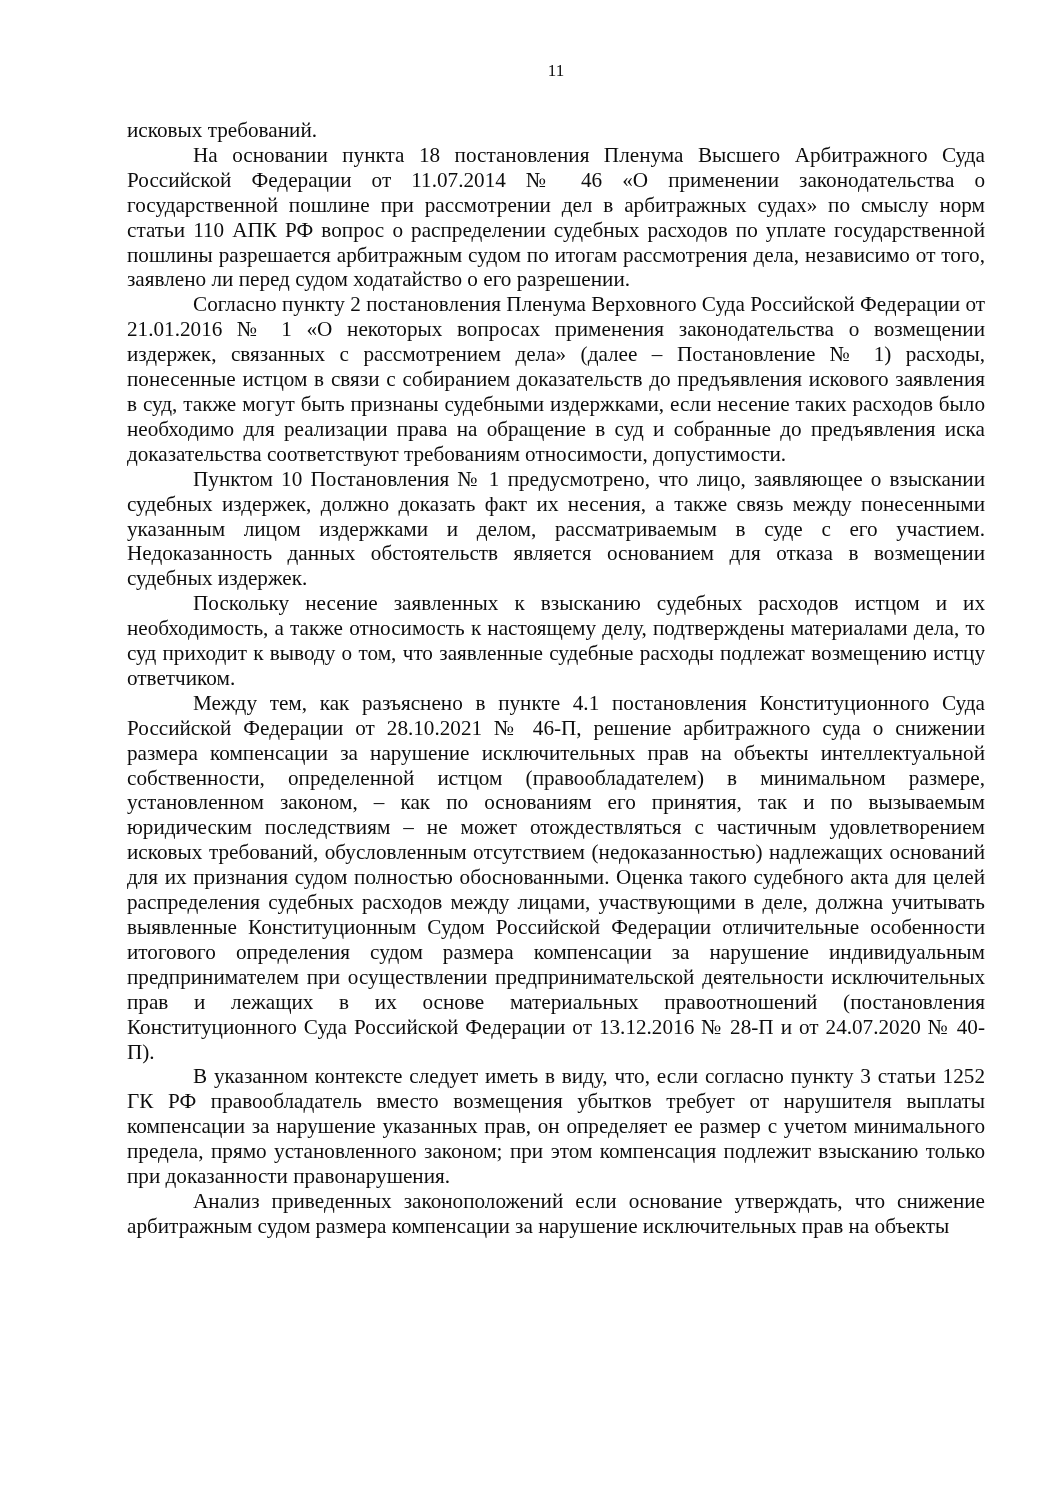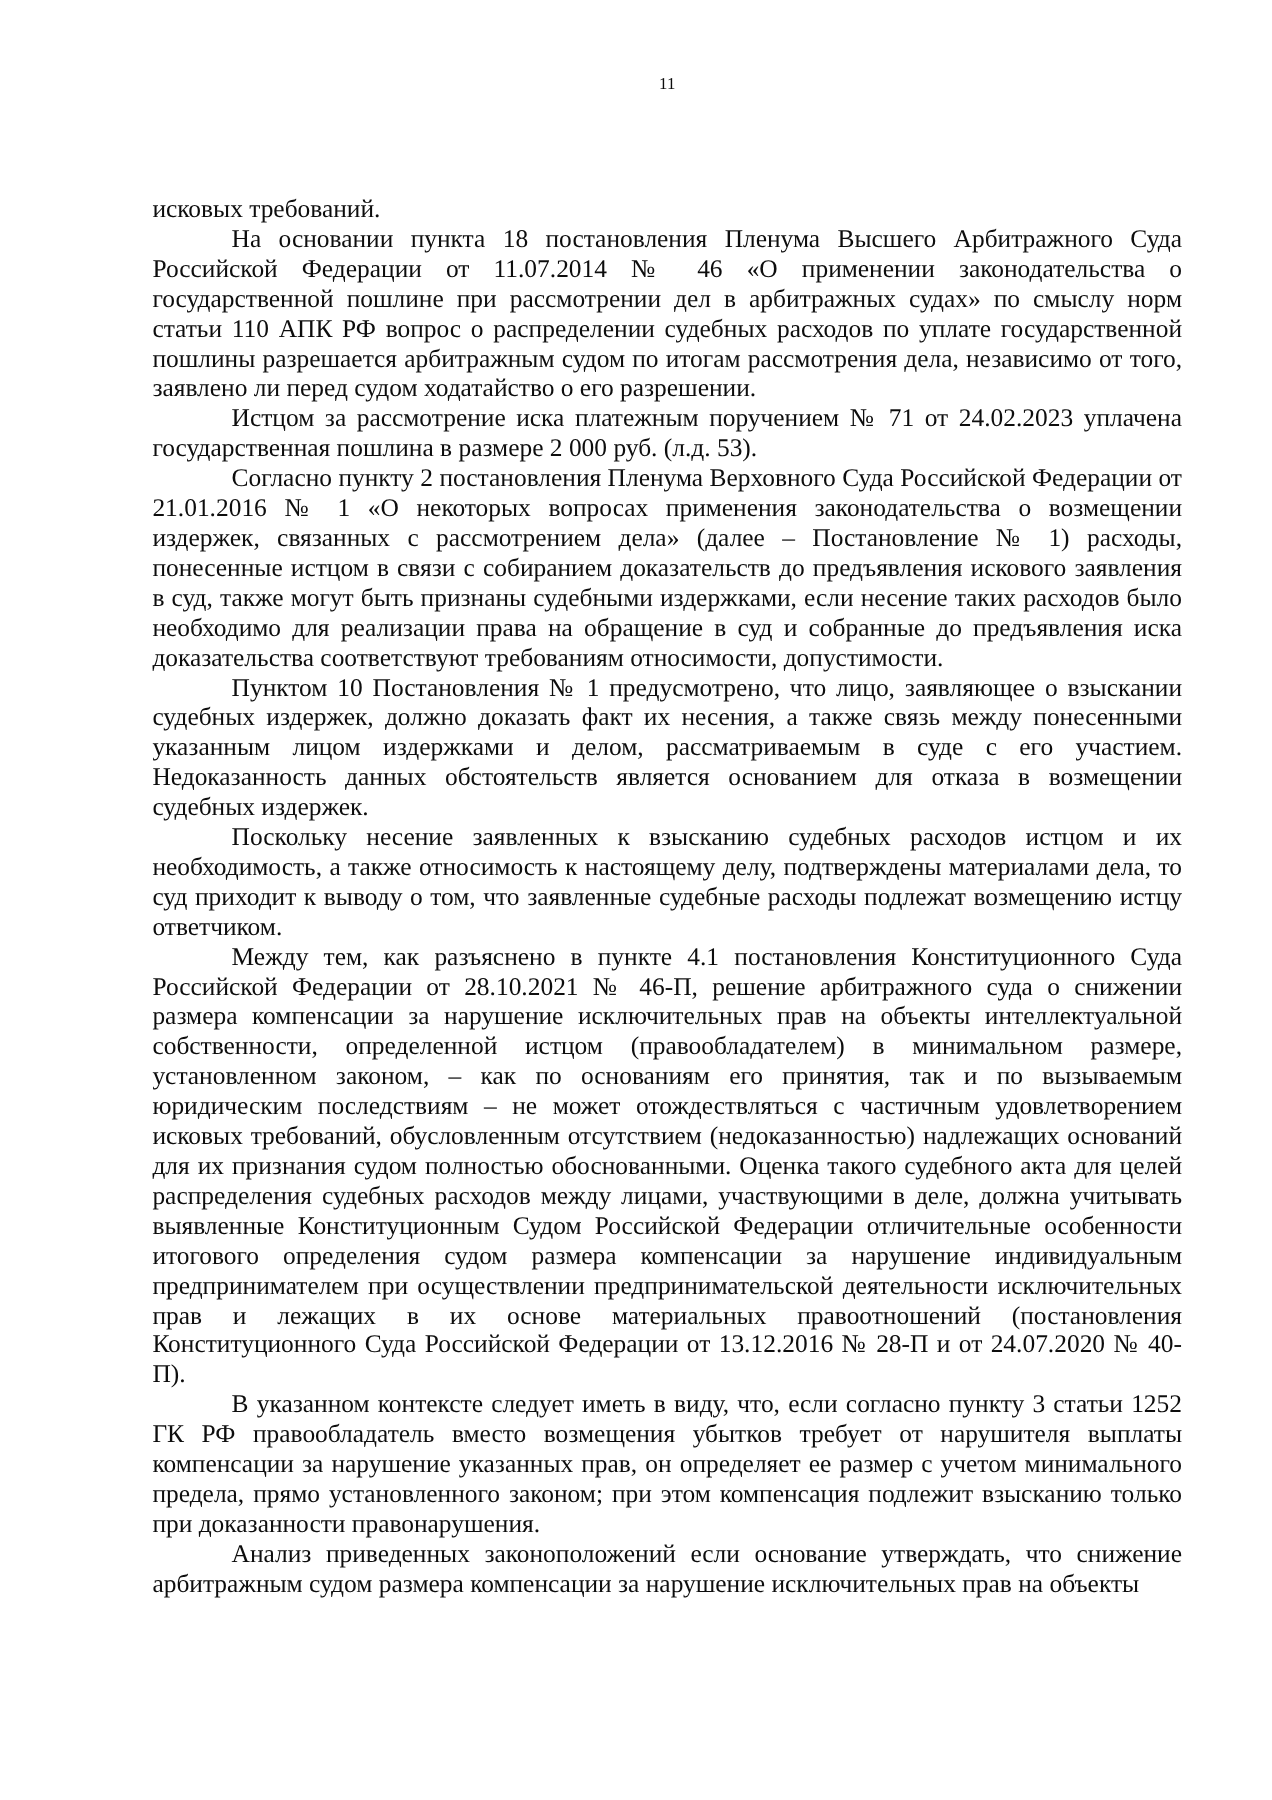--- a/index.html
+++ b/index.html
@@ -15,52 +15,50 @@
     color: #0d0d0d;
     font-family: "Liberation Serif", "DejaVu Serif", serif;
     overflow: hidden;
   }
   .page-number {
     position: absolute;
     top: 58px;
     left: 127px;
     width: 858px;
     text-align: center;
-    font-size: 14px;
+    font-size: 17px;
     line-height: 25px;
   }
   .content {
     position: absolute;
     top: 118px;
     left: 127px;
     width: 858px;
     font-size: 21.2px;
     line-height: 24.9px;
     text-align: justify;
-    margin-top: 44px;
   }
   .para {
     margin: 0;
     padding: 0;
     text-indent: 66px;
   }
   .para.no-indent {
     text-indent: 0;
   }
 </style>
 </head>
 <body>
 
 <div class="page">
   <div class="page-number">11</div>
 
   <div class="content">
     <p class="para no-indent">исковых требований.</p>
     <p class="para">На основании пункта 18 постановления Пленума Высшего Арбитражного Суда Российской Федерации от 11.07.2014 № 46 «О применении законодательства о государственной пошлине при рассмотрении дел в арбитражных судах» по смыслу норм статьи 110 АПК РФ вопрос о распределении судебных расходов по уплате государственной пошлины разрешается арбитражным судом по итогам рассмотрения дела, независимо от того, заявлено ли перед судом ходатайство о его разрешении.</p>
-    <p class="para">Истцом за рассмотрение иска платежным поручением № 71 от 24.02.2023 уплачена государственная пошлина в размере 2 000 руб. (л.д. 53).</p>
     <p class="para">Согласно пункту 2 постановления Пленума Верховного Суда Российской Федерации от 21.01.2016 № 1 «О некоторых вопросах применения законодательства о возмещении издержек, связанных с рассмотрением дела» (далее – Постановление № 1) расходы, понесенные истцом в связи с собиранием доказательств до предъявления искового заявления в суд, также могут быть признаны судебными издержками, если несение таких расходов было необходимо для реализации права на обращение в суд и собранные до предъявления иска доказательства соответствуют требованиям относимости, допустимости.</p>
     <p class="para">Пунктом 10 Постановления № 1 предусмотрено, что лицо, заявляющее о взыскании судебных издержек, должно доказать факт их несения, а также связь между понесенными указанным лицом издержками и делом, рассматриваемым в суде с его участием. Недоказанность данных обстоятельств является основанием для отказа в возмещении судебных издержек.</p>
     <p class="para">Поскольку несение заявленных к взысканию судебных расходов истцом и их необходимость, а также относимость к настоящему делу, подтверждены материалами дела, то суд приходит к выводу о том, что заявленные судебные расходы подлежат возмещению истцу ответчиком.</p>
     <p class="para">Между тем, как разъяснено в пункте 4.1 постановления Конституционного Суда Российской Федерации от 28.10.2021 № 46-П, решение арбитражного суда о снижении размера компенсации за нарушение исключительных прав на объекты интеллектуальной собственности, определенной истцом (правообладателем) в минимальном размере, установленном законом, – как по основаниям его принятия, так и по вызываемым юридическим последствиям – не может отождествляться с частичным удовлетворением исковых требований, обусловленным отсутствием (недоказанностью) надлежащих оснований для их признания судом полностью обоснованными. Оценка такого судебного акта для целей распределения судебных расходов между лицами, участвующими в деле, должна учитывать выявленные Конституционным Судом Российской Федерации отличительные особенности итогового определения судом размера компенсации за нарушение индивидуальным предпринимателем при осуществлении предпринимательской деятельности исключительных прав и лежащих в их основе материальных правоотношений (постановления Конституционного Суда Российской Федерации от 13.12.2016 № 28-П и от 24.07.2020 № 40-П).</p>
     <p class="para">В указанном контексте следует иметь в виду, что, если согласно пункту 3 статьи 1252 ГК РФ правообладатель вместо возмещения убытков требует от нарушителя выплаты компенсации за нарушение указанных прав, он определяет ее размер с учетом минимального предела, прямо установленного законом; при этом компенсация подлежит взысканию только при доказанности правонарушения.</p>
     <p class="para">Анализ приведенных законоположений если основание утверждать, что снижение арбитражным судом размера компенсации за нарушение исключительных прав на объекты</p>
   </div>
 </div>
 
 </body></html>

